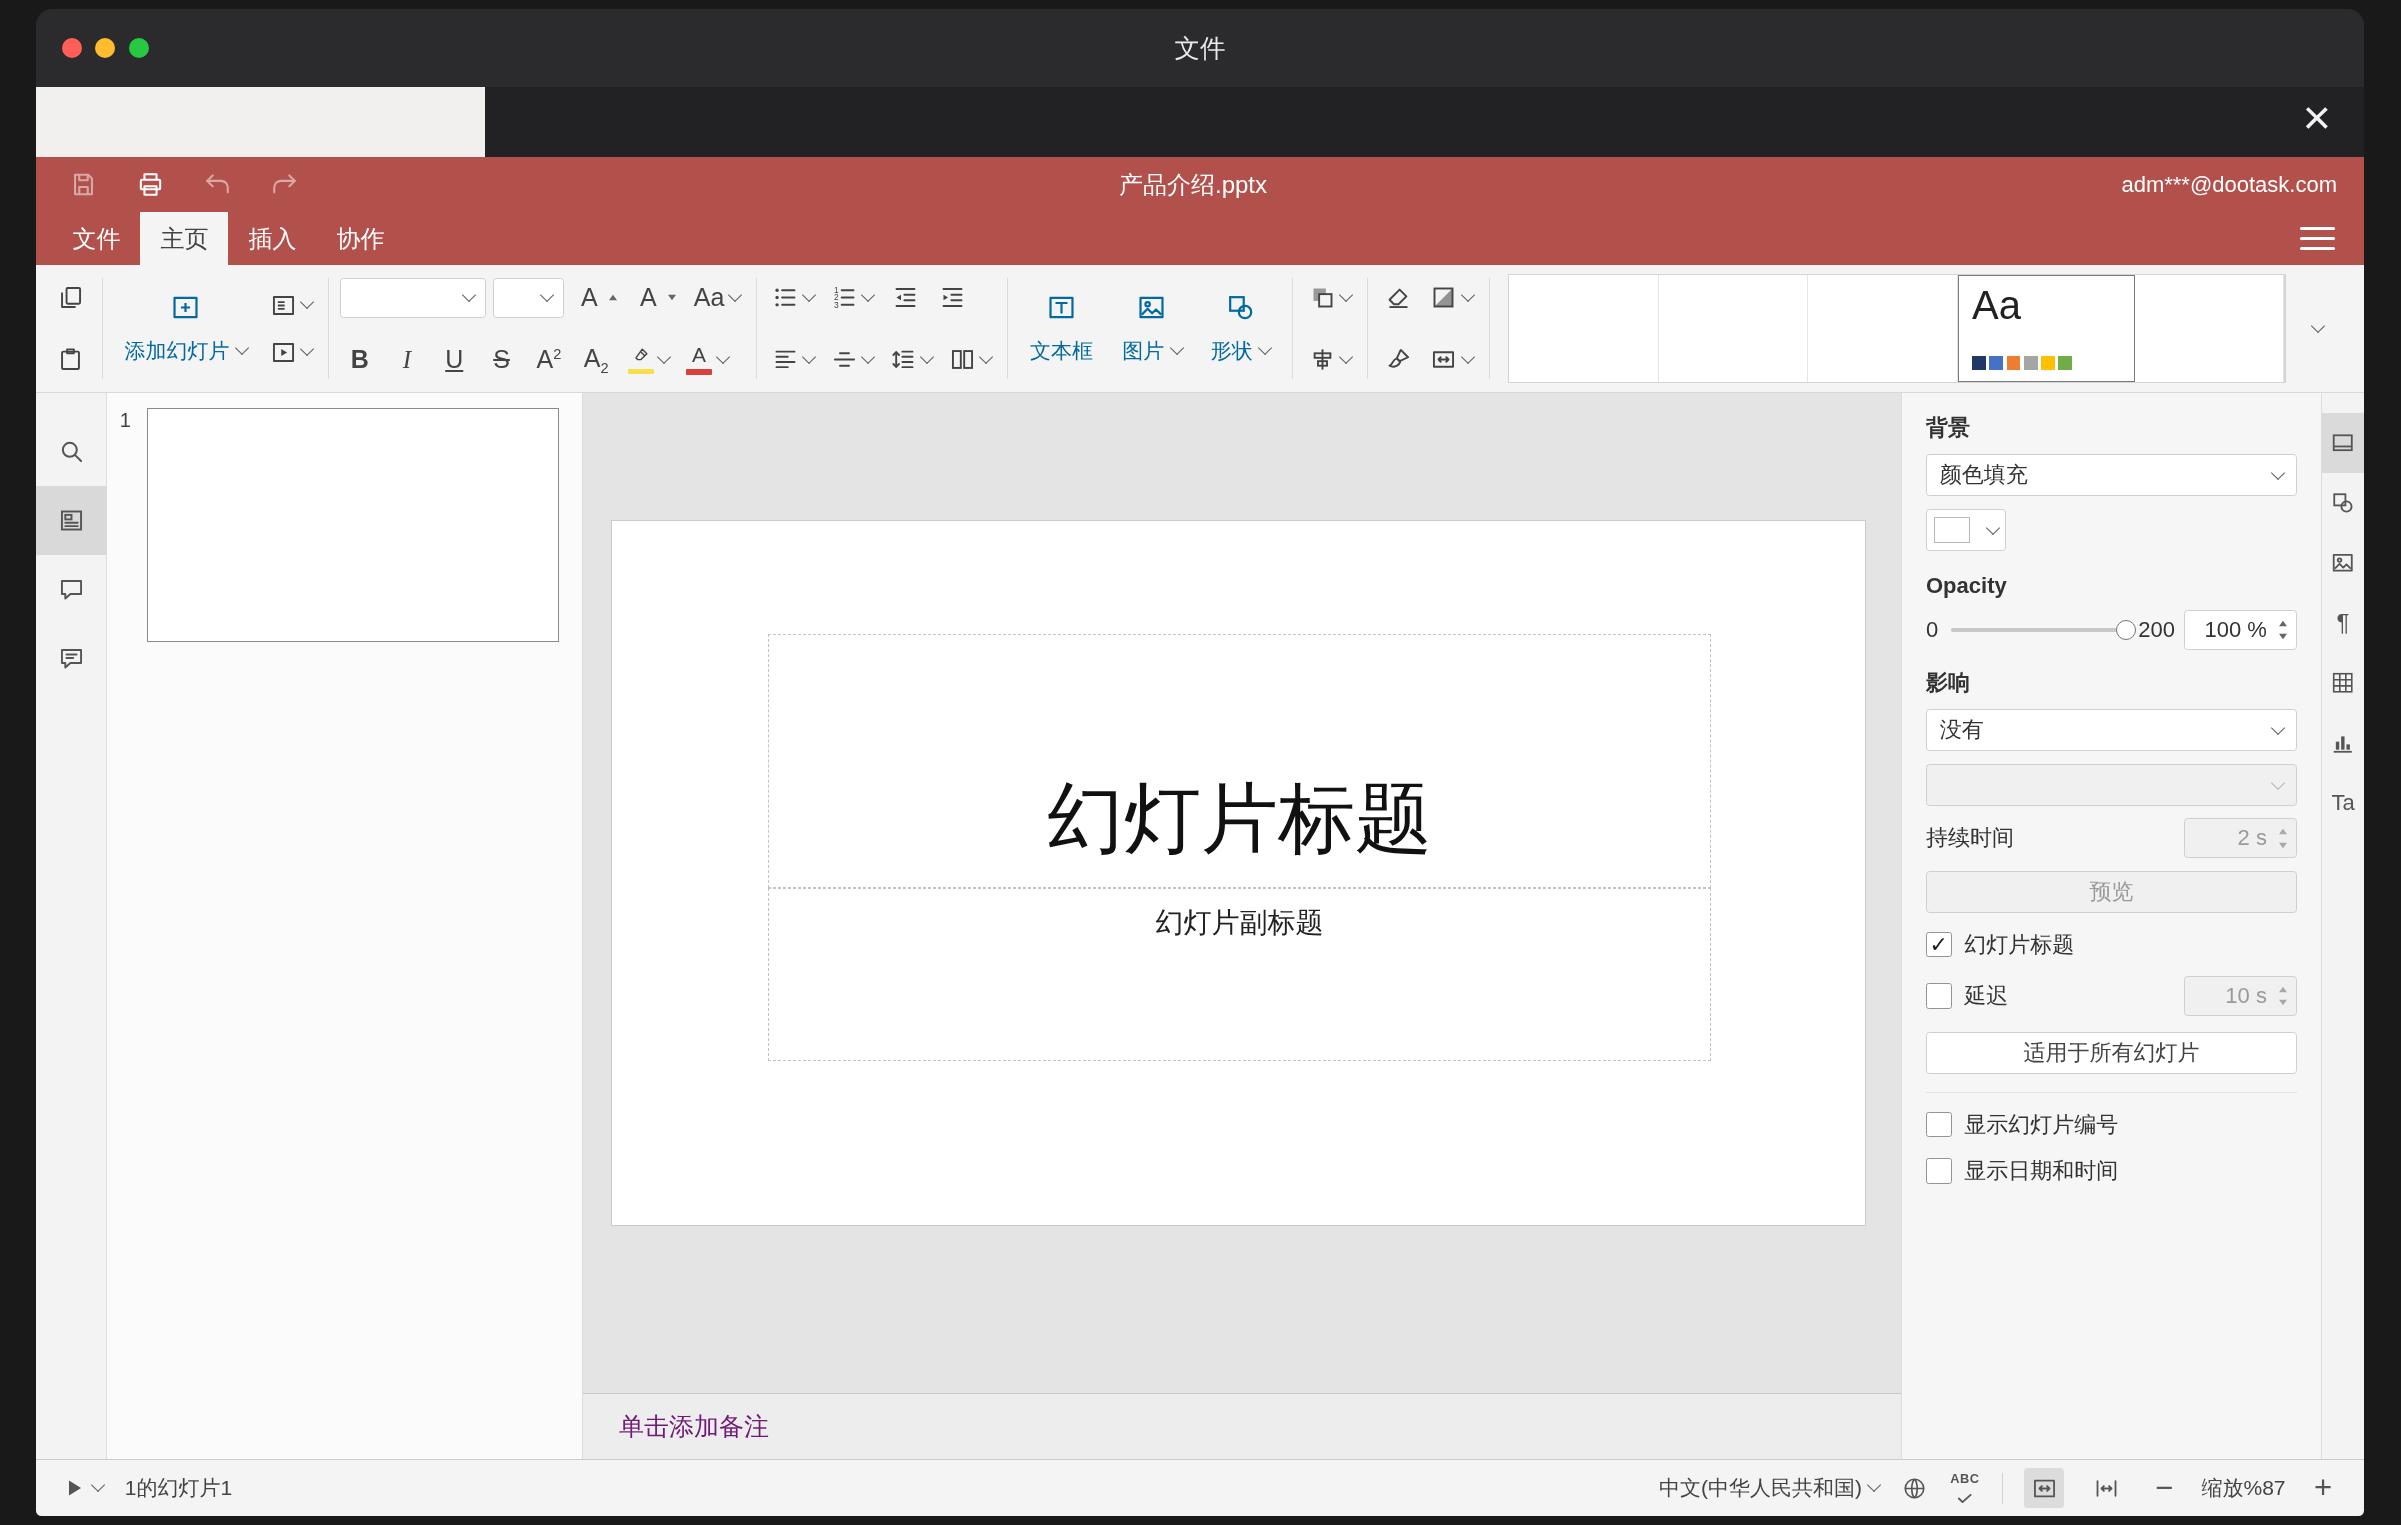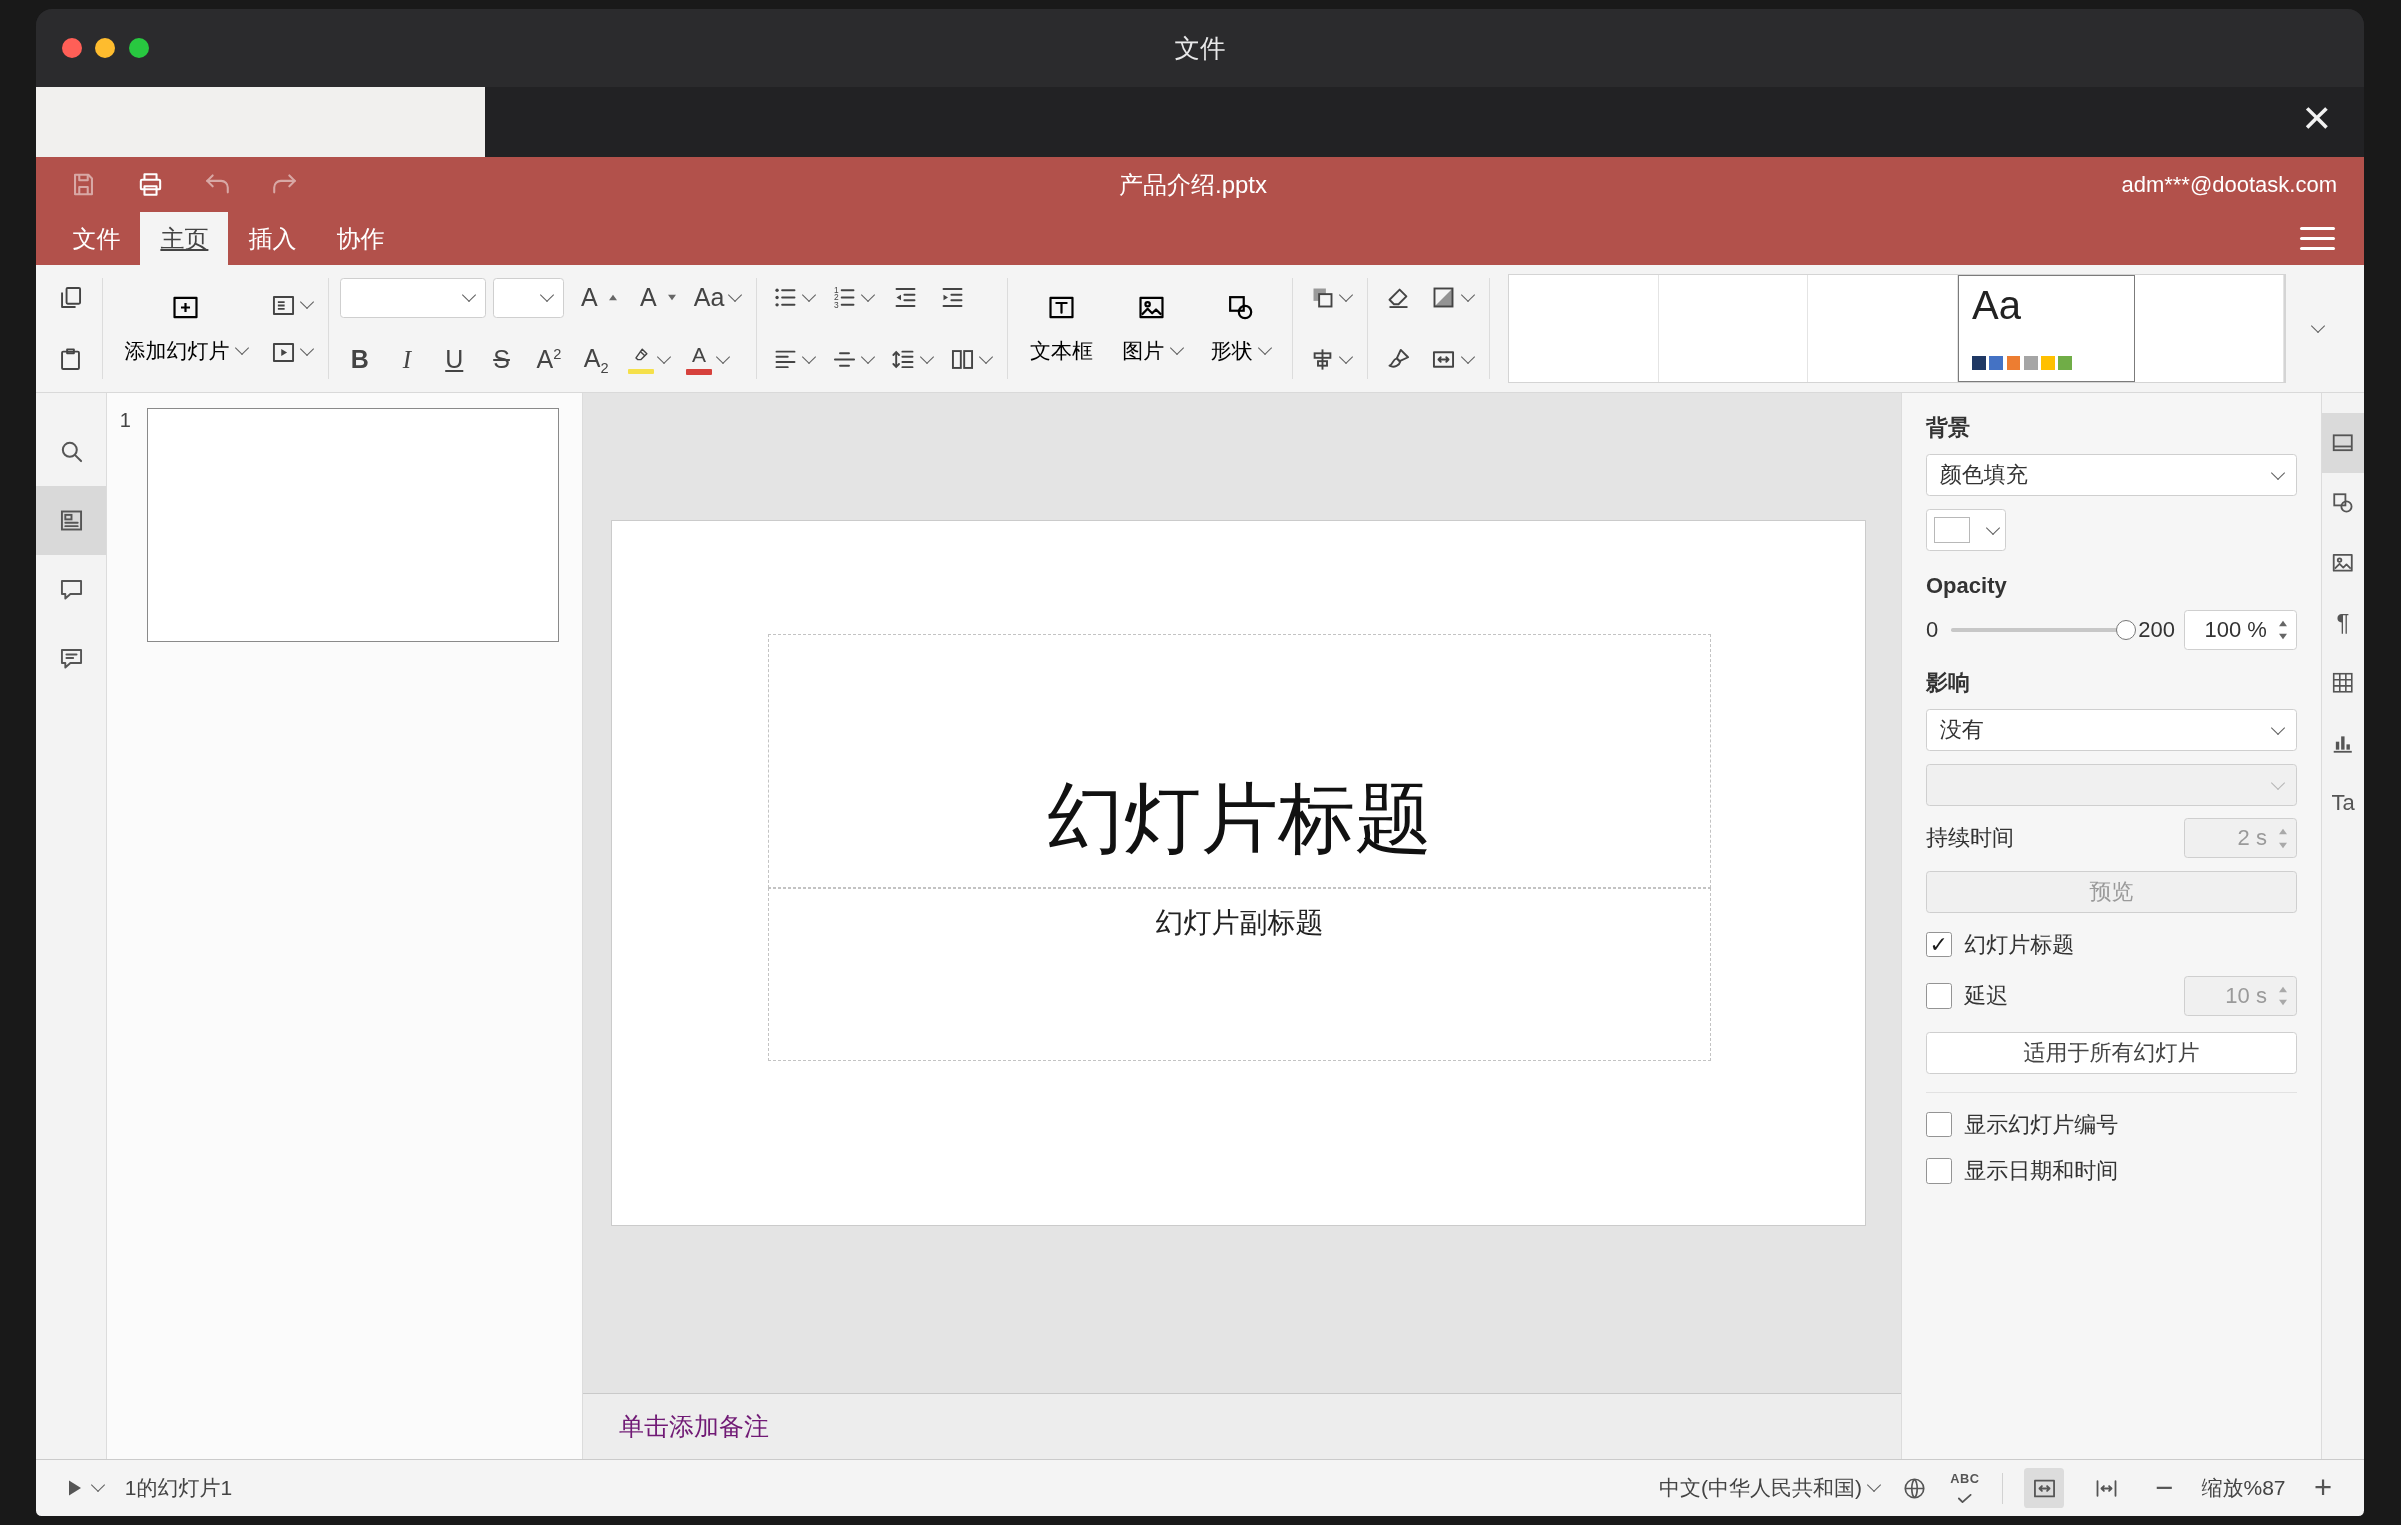--- a/index.html
+++ b/index.html
@@ -24,32 +24,32 @@
   
   .redbar { background:#b2514b; flex:0 0 auto; }
   .redbar-top { height:55px; display:flex; align-items:center; position:relative; padding:0 27px; }
   .doc-actions { display:flex; gap:27px; align-items:center; z-index:1; }
   .hbtn { width:40px; height:40px; display:flex; align-items:center; justify-content:center; color:#fff; }
   .hbtn.dim { opacity:.5; }
   .doc-title { position:absolute; left:0; right:14px; text-align:center; color:#fff; font-size:24px; }
   .account { margin-left:auto; color:#fff; font-size:22px; z-index:1; }
   .redbar-tabs { height:53px; display:flex; align-items:stretch; padding:0 16.4px; }
   .tab { padding:0 20px; display:flex; align-items:center; color:#fff; font-size:24px; cursor:pointer; }
-  .tab.active { background:#f4f4f4; color:#444;text-decoration:underline; }
+  .tab.active { background:#f4f4f4; color:#444; }
   .hamburger { margin-left:auto; align-self:center; width:35px; margin-right:12.8px; }
   .hamburger div { height:2.7px; background:#fff; margin:7.3px 0; border-radius:1.8px; }
 
   
   .toolbar { height:128px; background:#f4f4f4; display:flex; align-items:stretch; padding:9px 14.6px; flex:0 0 auto; border-bottom:0.9px solid #d9d9d9; }
   .tsep { width:0.9px; background:#dcdcdc; margin:3.6px 11px; flex:0 0 auto; }
   .tcol { display:flex; flex-direction:column; justify-content:space-between; }
   .trow { display:flex; align-items:center; gap:7.3px; }
   .tbtn { height:47px; min-width:40px; padding:0 4.6px; display:flex; align-items:center; justify-content:center; gap:5.5px; border-radius:3.6px; color:#444; cursor:pointer; }
   .chev { width:10px; height:10px; border-right:1.8px solid #5f5f5f; border-bottom:1.8px solid #5f5f5f; transform:rotate(45deg); margin-top:-5.5px; flex:0 0 auto; }
-  .tbig { padding:0 11px; display:flex; flex-direction:column; align-items:center; justify-content:center; gap:14px; font-size:21px; color:#000000; cursor:pointer; }
+  .tbig { padding:0 11px; display:flex; flex-direction:column; align-items:center; justify-content:center; gap:14px; font-size:21px; color:#0369a1; cursor:pointer; }
   .lblrow { display:flex; align-items:center; gap:7.3px; }
   .combo { height:40px; background:#fff; border:0.9px solid #cfcfcf; border-radius:3.6px; display:flex; align-items:center; justify-content:space-between; padding:0 11px; cursor:pointer; }
   .combo.font { width:146px; } .combo.size { width:71px; }
   .fmt { font-size:25px; color:#444; min-width:27px; text-align:center; }
   .fmt.b { font-weight:bold; } .fmt.i { font-style:italic; font-family:"Liberation Serif",serif; }
   .fmt.u { text-decoration:underline; } .fmt.s { text-decoration:line-through; }
   .fmt sup,.fmt sub { font-size:14.6px; }
   .color-btn { display:flex; flex-direction:column; align-items:center; gap:3.6px; }
   .cbar { width:25.5px; height:5.5px; border-radius:0.9px; }
   .tri { width:0; height:0; border-left:5.5px solid transparent; border-right:5.5px solid transparent; }

